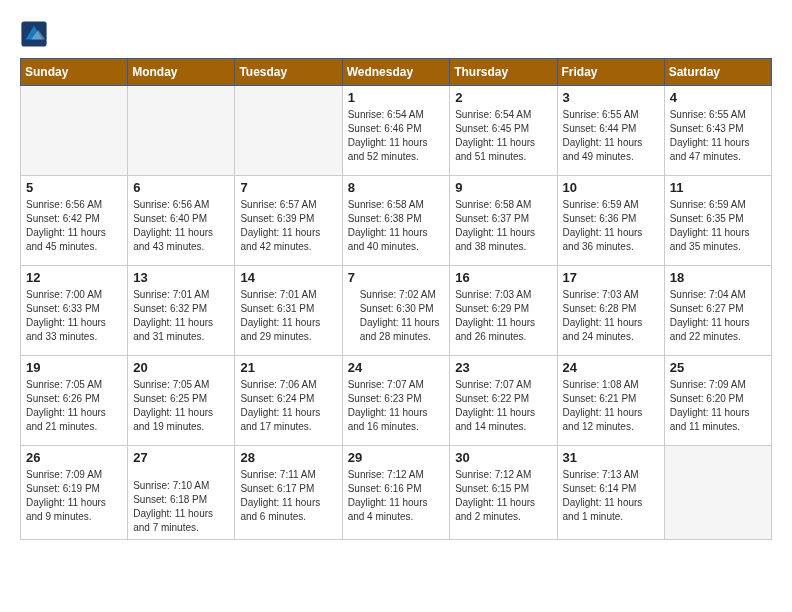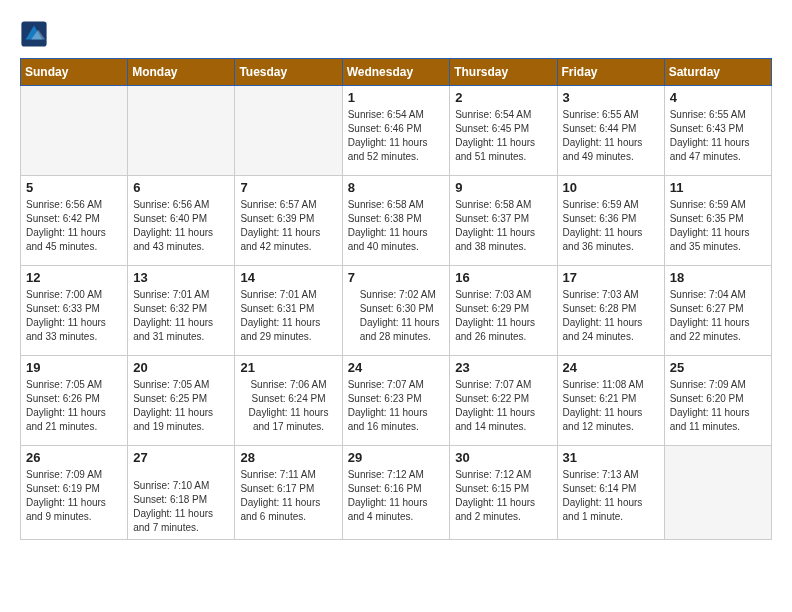--- a/index.html
+++ b/index.html
@@ -263,42 +263,42 @@
         </td>
         <td>
           <span class="day-number">20</span>
           <div class="day-info" style="white-space: pre-line;">Sunrise: 7:05 AM
 Sunset: 6:25 PM
 Daylight: 11 hours
 and 19 minutes.</div>
         </td>
         <td>
           <span class="day-number">21</span>
-          <div class="day-info" style="white-space: pre-line; text-align: center;">Sunrise: 7:06 AM
+          <div class="day-info" style="white-space: pre-line;">Sunrise: 7:06 AM
 Sunset: 6:24 PM
 Daylight: 11 hours
 and 17 minutes.</div>
         </td>
         <td>
           <span class="day-number">24</span>
           <div class="day-info" style="white-space: pre-line;">Sunrise: 7:07 AM
 Sunset: 6:23 PM
 Daylight: 11 hours
 and 16 minutes.</div>
         </td>
         <td>
           <span class="day-number">23</span>
           <div class="day-info" style="white-space: pre-line;">Sunrise: 7:07 AM
 Sunset: 6:22 PM
 Daylight: 11 hours
 and 14 minutes.</div>
         </td>
         <td>
           <span class="day-number">24</span>
-          <div class="day-info" style="white-space: pre-line;">Sunrise: 11:08 AM
+          <div class="day-info" style="white-space: pre-line;">Sunrise: 1:08 AM
 Sunset: 6:21 PM
 Daylight: 11 hours
 and 12 minutes.</div>
         </td>
         <td>
           <span class="day-number">25</span>
           <div class="day-info" style="white-space: pre-line;">Sunrise: 7:09 AM
 Sunset: 6:20 PM
 Daylight: 11 hours
 and 11 minutes.</div>

